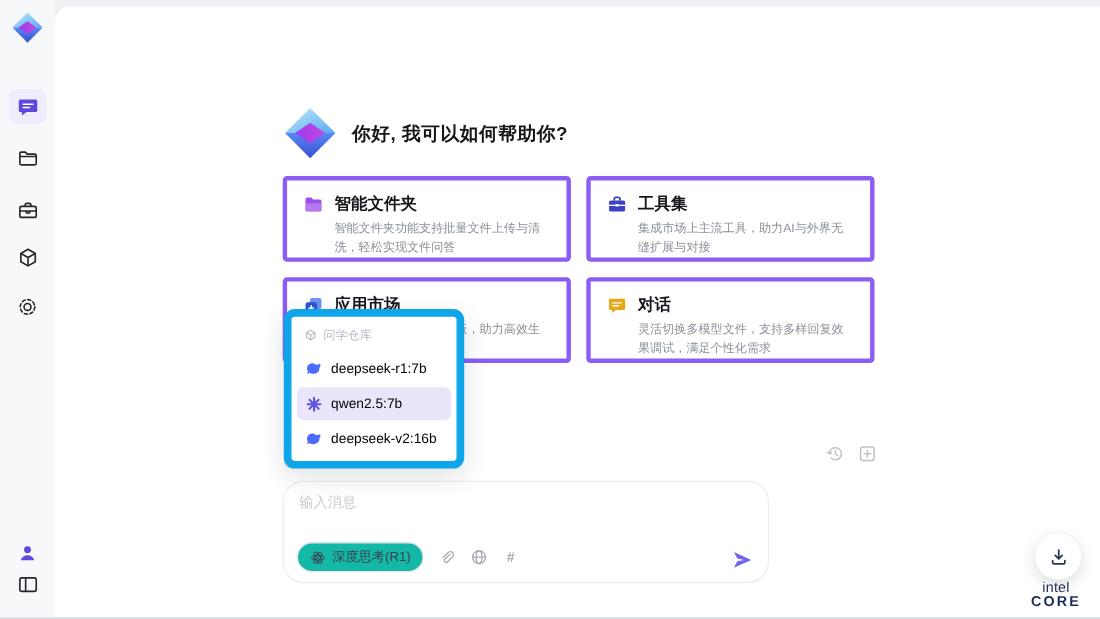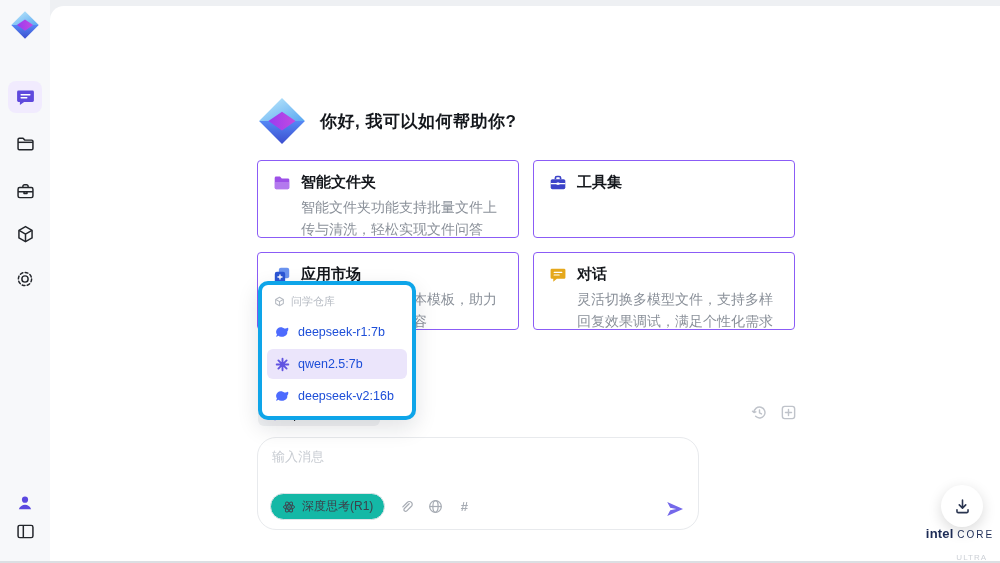--- a/index.html
+++ b/index.html
@@ -19,30 +19,30 @@
   .nav-tile.active{background:#f1ebfe;}
   .nav-tile svg{display:block;}
 
   
   .greeting{position:absolute;left:257px;top:96px;display:flex;align-items:center;gap:13px;z-index:12;}
   .greeting .big-logo{width:50px;height:50px;}
   .greeting .hello{font-size:17px;font-weight:700;color:#14171c;letter-spacing:.5px;}
 
   
   .cards{position:absolute;left:257px;top:160px;width:538px;display:grid;grid-template-columns:262px 262px;column-gap:14px;row-gap:14px;z-index:12;}
-  .card{box-sizing:border-box;height:78px;background:#fff;border:1px solid #8b5cf6;border-radius:4px;padding:12px 15px;cursor:pointer;overflow:hidden;}
+  .card{box-sizing:border-box;height:78px;background:#fff;border:4px solid #8b5cf6;border-radius:4px;padding:12px 15px;cursor:pointer;overflow:hidden;}
   .card-head{display:flex;align-items:center;gap:10px;}
   .card-title{font-size:15px;font-weight:700;color:#14171c;}
-  .card-desc{margin-top:5px;margin-left:28px;font-size:14px;line-height:1.55;color:#8a9099;}
-
-  
-  .dropdown{position:absolute;left:258px;top:281px;width:140px;background:#fff;border:4px solid #0ea5e9;border-radius:10px;
+  .card-desc{margin-top:5px;margin-left:28px;font-size:11px;line-height:1.55;color:#8a9099;}
+
+  
+  .dropdown{position:absolute;left:258px;top:281px;width:140px;background:#fff;border:7px solid #0ea5e9;border-radius:10px;
     box-shadow:0 8px 22px rgba(20,25,45,.12);padding:5px;z-index:25;}
   .dd-header{display:flex;align-items:center;gap:6px;padding:4px 7px 6px 7px;font-size:11px;color:#b6bbc3;}
-  .dd-item{display:flex;align-items:center;gap:8px;height:30px;padding:0 8px;border-radius:6px;font-size:12.5px;color:#1d4ed8;cursor:pointer;margin-top:2px;}
+  .dd-item{display:flex;align-items:center;gap:8px;height:30px;padding:0 8px;border-radius:6px;font-size:12.5px;color:#000000;cursor:pointer;margin-top:2px;}
   .dd-item.selected{background:#ebe5fb;}
 
   
   .selector{position:absolute;left:258px;top:401px;height:25px;display:inline-flex;align-items:center;gap:7px;background:#f1f2f4;border-radius:6px;padding:0 10px;font-size:12.5px;color:#23262d;cursor:pointer;z-index:12;}
   .top-actions{position:absolute;left:751px;top:404px;display:flex;gap:12px;z-index:12;}
   .top-actions .ticon{width:17px;height:17px;cursor:pointer;}
 
   
   .composer{position:absolute;left:257px;top:437px;width:442px;height:93px;box-sizing:border-box;background:#fff;border:1px solid #e8eaed;border-radius:19px;z-index:12;}
   .composer textarea{position:absolute;left:14px;top:10px;width:380px;height:40px;border:none;outline:none;resize:none;
@@ -51,22 +51,22 @@
   .composer-toolbar{position:absolute;left:12px;bottom:9px;display:flex;align-items:center;gap:13px;}
   .think-pill{display:inline-flex;align-items:center;gap:6px;border:1px solid #e2e4e8;border-radius:15px;padding:4px 11px;font-size:12px;color:#3c414b;cursor:pointer;background:#14b8a6;}
   .mini-icon{width:16px;height:16px;display:flex;align-items:center;justify-content:center;cursor:pointer;color:#a7acb4;font-size:13px;}
   .send-btn{position:absolute;right:13px;bottom:10px;width:20px;height:20px;cursor:pointer;}
 
   
   .fab{position:absolute;left:941px;top:485px;width:42px;height:42px;border-radius:50%;background:#fff;
     box-shadow:0 4px 14px rgba(0,0,0,.15);display:flex;align-items:center;justify-content:center;cursor:pointer;z-index:35;}
   .intel-badge{position:absolute;left:925px;top:527px;width:70px;text-align:center;z-index:35;line-height:1;}
   .intel-line{font-size:13px;color:#1c2b55;}
-  .intel-line .intel-word{font-weight:700;letter-spacing:.2px;}
-  .intel-line .core-word{font-weight:400;letter-spacing:2px;text-transform:uppercase;font-size:10px;text-align:right;}
+  .intel-line .intel-word{font-weight:400;letter-spacing:.2px;}
+  .intel-line .core-word{font-weight:700;letter-spacing:2px;text-transform:uppercase;font-size:13px;text-align:right;}
   .intel-tier{margin-top:14px;text-align:right;padding-right:8px;font-size:8px;color:#cdd1d7;letter-spacing:1px;}
 </style>
 </head>
 <body>
 
 <svg width="0" height="0" style="position:absolute">
   <defs>
     <linearGradient id="diaTop" x1="0" y1="0" x2="1" y2="1">
       <stop offset="0" stop-color="#c3edfb"></stop>
         <stop offset="1" stop-color="#59a7f2"></stop>
@@ -167,20 +167,21 @@
   <div class="card">
     <div class="card-head">
       <svg width="18" height="18" viewBox="0 0 16 16">
         <rect x="1.5" y="4.6" width="13" height="9" rx="1.5" fill="#3c43c9"></rect>
         <path d="M5.7 4.6V3.5A1.3 1.3 0 0 1 7 2.2h2a1.3 1.3 0 0 1 1.3 1.3v1.1" fill="none" stroke="#3c43c9" stroke-width="1.5"></path>
         <path d="M1.5 8.6h13" stroke="#ffffff" stroke-width="1.1"></path>
         <rect x="6.7" y="7.6" width="2.6" height="2" rx=".5" fill="#ffffff"></rect>
       </svg>
       <span class="card-title">工具集</span>
     </div>
+    <div class="card-desc">集成市场上主流工具，助力AI与外界无缝扩展与对接</div>
   </div>
 
   <div class="card">
     <div class="card-head">
       <svg width="18" height="18" viewBox="0 0 16 16">
         <rect x="5.2" y="1.6" width="9.2" height="9.2" rx="1.8" fill="#6b93ef"></rect>
         <rect x="1.6" y="5.2" width="9.2" height="9.2" rx="1.8" fill="#2b55d4"></rect>
         <path d="M4.4 9.8h3.6M6.2 8v3.6" stroke="#fff" stroke-width="1.2" stroke-linecap="round"></path>
       </svg>
       <span class="card-title">应用市场</span>

